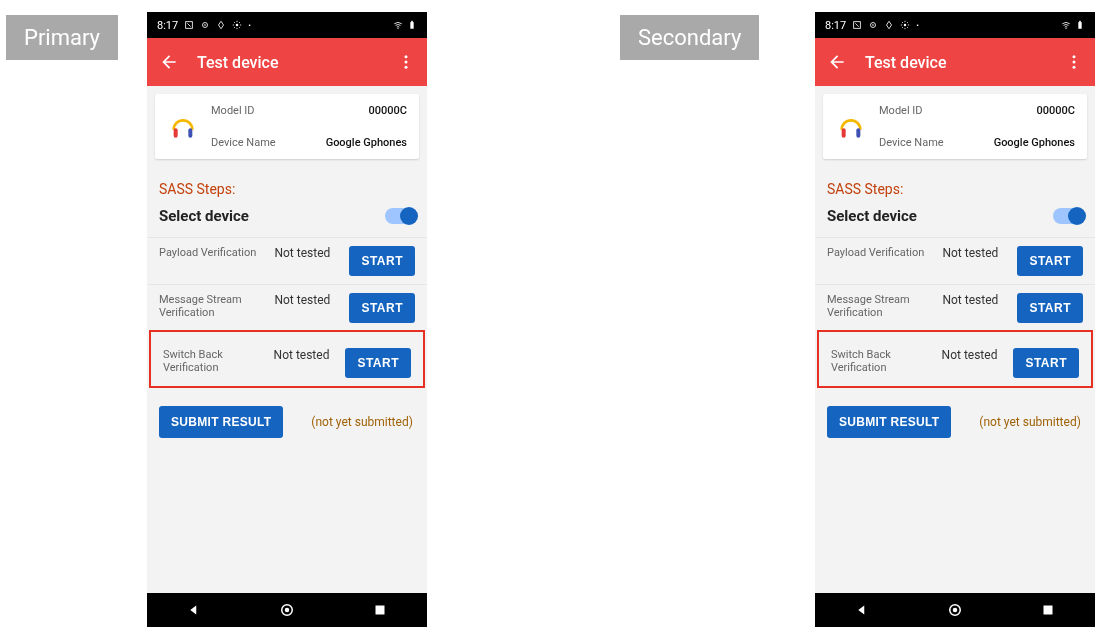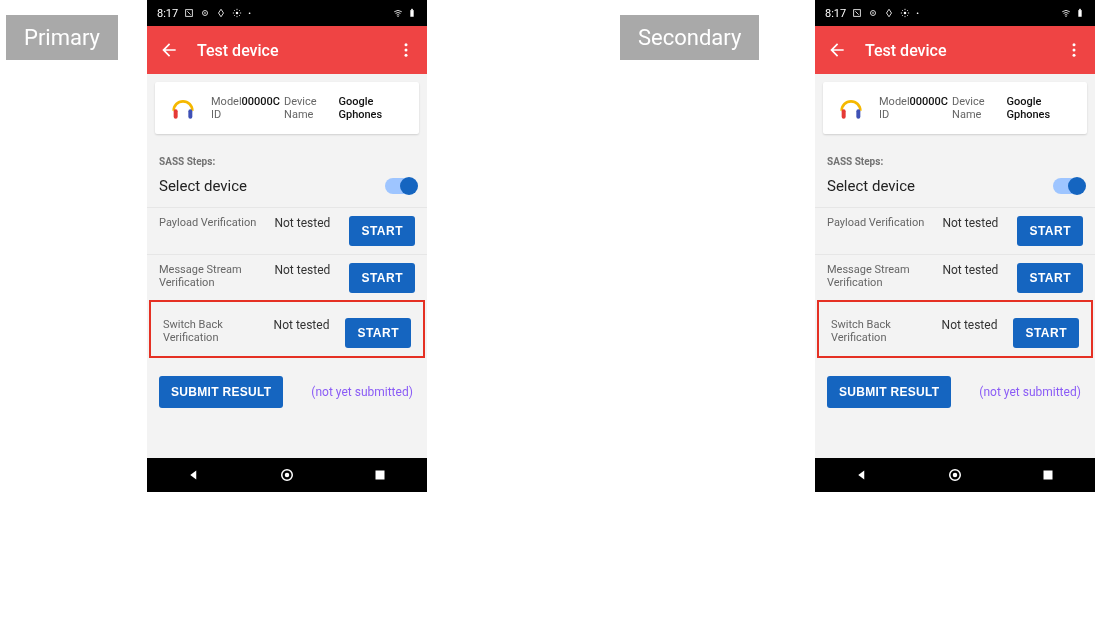--- a/index.html
+++ b/index.html
@@ -17,23 +17,23 @@
     color: #fff;
     font-size: 22px;
     padding: 10px 18px;
     font-weight: 400;
   }
   .label-badge.primary { left: 6px; }
   .label-badge.secondary { left: 620px; }
 
   .phone {
     position: absolute;
-    top: 0;
+    top: 12px;
     width: 280px;
-    height: 492px;
+    height: 615px;
     background: #f3f3f3;
     border: none;
     overflow: hidden;
   }
   .phone.left { left: 147px; }
   .phone.right { left: 815px; }
 
   .status-bar {
     height: 26px;
     background: #000;
@@ -64,28 +64,28 @@
     margin: 8px;
     background: #fff;
     border-radius: 2px;
     box-shadow: 0 1px 2px rgba(0,0,0,0.15);
     display: flex;
     align-items: center;
     padding: 10px 12px;
     gap: 12px;
   }
   .device-icon { width:32px; height:32px; flex-shrink:0; }
-  .device-info { flex:1; display:flex; flex-direction:row; gap:4px;}
+  .device-info { flex:1; display:flex; flex-direction:column; gap:19px;}
   .device-row { display:flex; justify-content:space-between; font-size:11px; }
   .device-row .k { color:#666; }
   .device-row .v { color:#111; font-weight:500; }
 
-  .section-title { padding: 14px 12px 6px; font-size:10px; font-weight:700; color:#737373; }
+  .section-title { padding: 14px 12px 6px; font-size:14px; font-weight:400; color:#c2410c; }
   .select-row { display:flex; align-items:center; justify-content:space-between; padding: 4px 12px 12px; }
-  .select-row .lbl { font-size:15px; font-weight:400; color:#222; }
+  .select-row .lbl { font-size:15px; font-weight:700; color:#222; }
   .toggle {
     width:30px; height:16px; border-radius:8px; background:#9ec5ff; position:relative;
   }
   .toggle::after {
     content:""; position:absolute; right:-3px; top:-1px; width:18px; height:18px; border-radius:50%;
     background:#1565c0;
   }
 
   .test-row {
     display:flex; align-items:flex-start; padding: 8px 12px; border-top:1px solid #e6e6e6;
@@ -103,21 +103,21 @@
     border: 2px solid #e53023;
     margin: -1px 2px 0 2px;
   }
 
   .submit-area { padding: 18px 12px; display:flex; align-items:center; gap:28px; }
   .btn-submit {
     background:#1565c0; color:#fff; border:none; border-radius:3px;
     font-size:12px; font-weight:600; letter-spacing:0.3px;
     padding:9px 12px; cursor:pointer;
   }
-  .not-submitted { color:#8b5cf6; font-size:12px; }
+  .not-submitted { color:#a16207; font-size:12px; }
 
   .nav-bar {
     position:absolute; bottom:0; left:0; right:0; height:34px; background:#000;
     display:flex; align-items:center; justify-content:space-around; color:#fff;
   }
   .nav-bar .nav-btn { width:18px; height:18px; fill:#fff; color:#fff; cursor:pointer; }
 </style>
 </head>
 <body>
 

